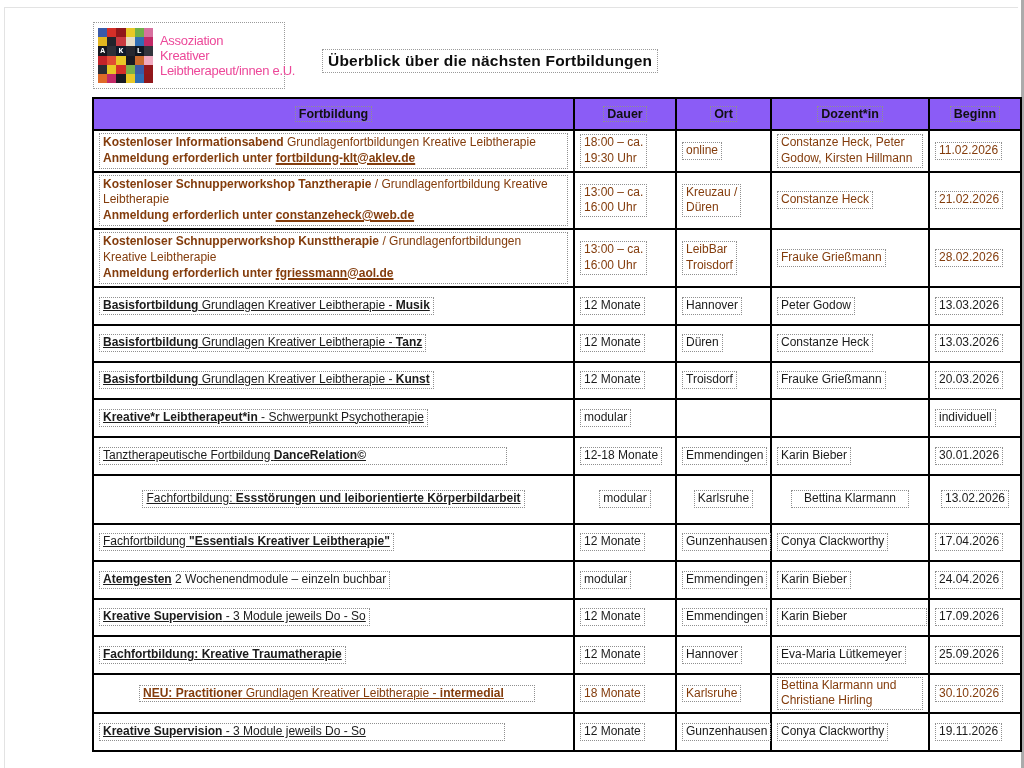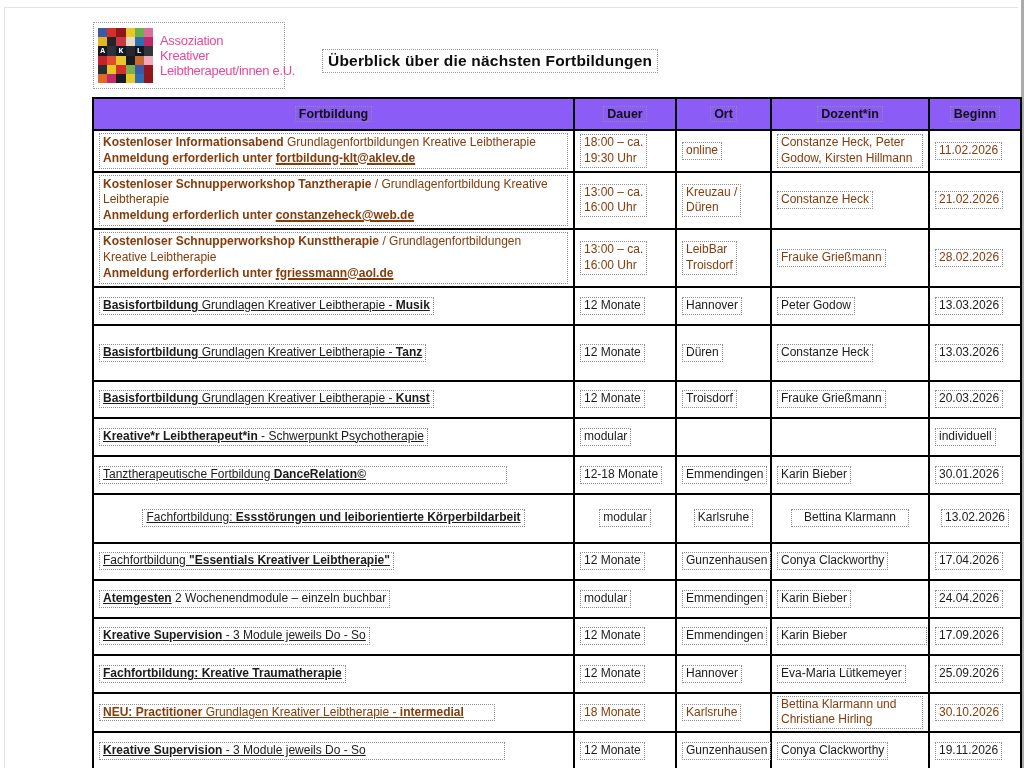--- a/index.html
+++ b/index.html
@@ -155,21 +155,21 @@
           <td><span class="fbox">Frauke Grießmann</span></td>
           <td><span class="fbox">28.02.2026</span></td>
         </tr>
         <tr style="height: 38px;">
           <td><span class="fbox"><span class="bseg useg">Basisfortbildung</span><span class="useg"> Grundlagen Kreativer Leibtherapie - </span><span class="bseg useg">Musik</span></span></td>
           <td><span class="fbox">12 Monate</span></td>
           <td><span class="fbox">Hannover</span></td>
           <td><span class="fbox">Peter Godow</span></td>
           <td><span class="fbox">13.03.2026</span></td>
         </tr>
-        <tr style="height: 56px; padding-left: 44px;">
+        <tr style="height: 37px; padding-left: 44px;">
           <td><span class="fbox"><span class="bseg useg">Basisfortbildung</span><span class="useg"> Grundlagen Kreativer Leibtherapie - </span><span class="bseg useg">Tanz</span></span></td>
           <td><span class="fbox">12 Monate</span></td>
           <td><span class="fbox">Düren</span></td>
           <td><span class="fbox">Constanze Heck</span></td>
           <td><span class="fbox">13.03.2026</span></td>
         </tr>
         <tr style="height: 37px;">
           <td><span class="fbox"><span class="bseg useg">Basisfortbildung</span><span class="useg"> Grundlagen Kreativer Leibtherapie - </span><span class="bseg useg">Kunst</span></span></td>
           <td><span class="fbox">12 Monate</span></td>
           <td><span class="fbox">Troisdorf</span></td>
@@ -219,21 +219,21 @@
           <td><span class="fbox">17.09.2026</span></td>
         </tr>
         <tr style="height: 38px;">
           <td><span class="fbox"><span class="bseg useg">Fachfortbildung: </span><span class="bseg useg">Kreative Traumatherapie</span></span></td>
           <td><span class="fbox">12 Monate</span></td>
           <td><span class="fbox">Hannover</span></td>
           <td><span class="fbox">Eva-Maria Lütkemeyer</span></td>
           <td><span class="fbox">25.09.2026</span></td>
         </tr>
         <tr style="height: 37px; color: rgb(131, 60, 12);">
-          <td><span class="fbox" style="min-width: 388px;"><span class="bseg useg">NEU: Practitioner</span><span class="useg"> Grundlagen Kreativer Leibtherapie - </span><span class="bseg useg">intermedial</span></span></td>
+          <td><span class="fbox" style="min-width: 388px; margin-left: 40px;"><span class="bseg useg">NEU: Practitioner</span><span class="useg"> Grundlagen Kreativer Leibtherapie - </span><span class="bseg useg">intermedial</span></span></td>
           <td><span class="fbox">18 Monate</span></td>
           <td><span class="fbox">Karlsruhe</span></td>
           <td><span class="fbox">Bettina Klarmann und Christiane Hirling</span></td>
           <td><span class="fbox">30.10.2026</span></td>
         </tr>
         <tr style="height: 38px;">
           <td><span class="fbox" style="min-width: 398px;"><span class="bseg useg">Kreative Supervision</span><span class="useg"> - 3 Module jeweils Do - So</span></span></td>
           <td><span class="fbox">12 Monate</span></td>
           <td><span class="fbox">Gunzenhausen</span></td>
           <td><span class="fbox">Conya Clackworthy</span></td>

